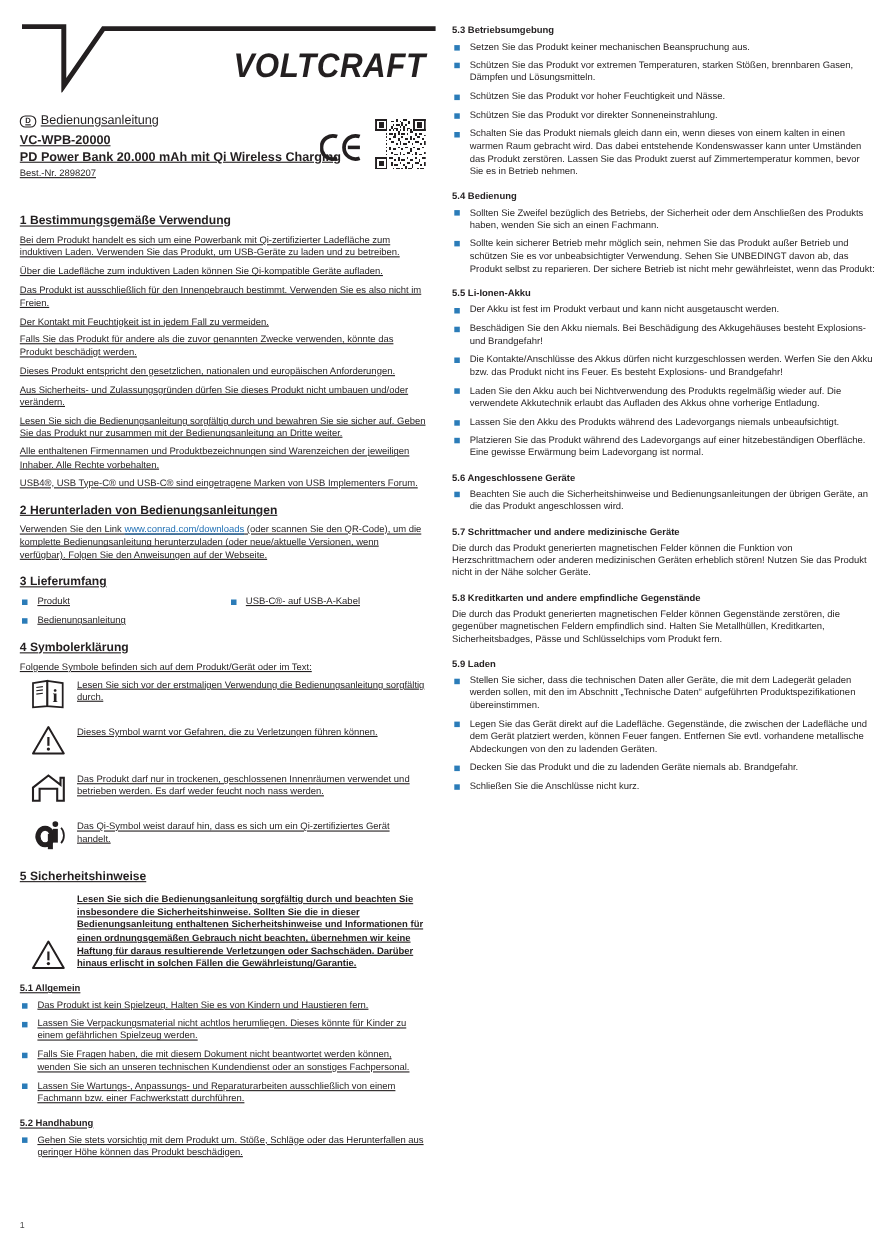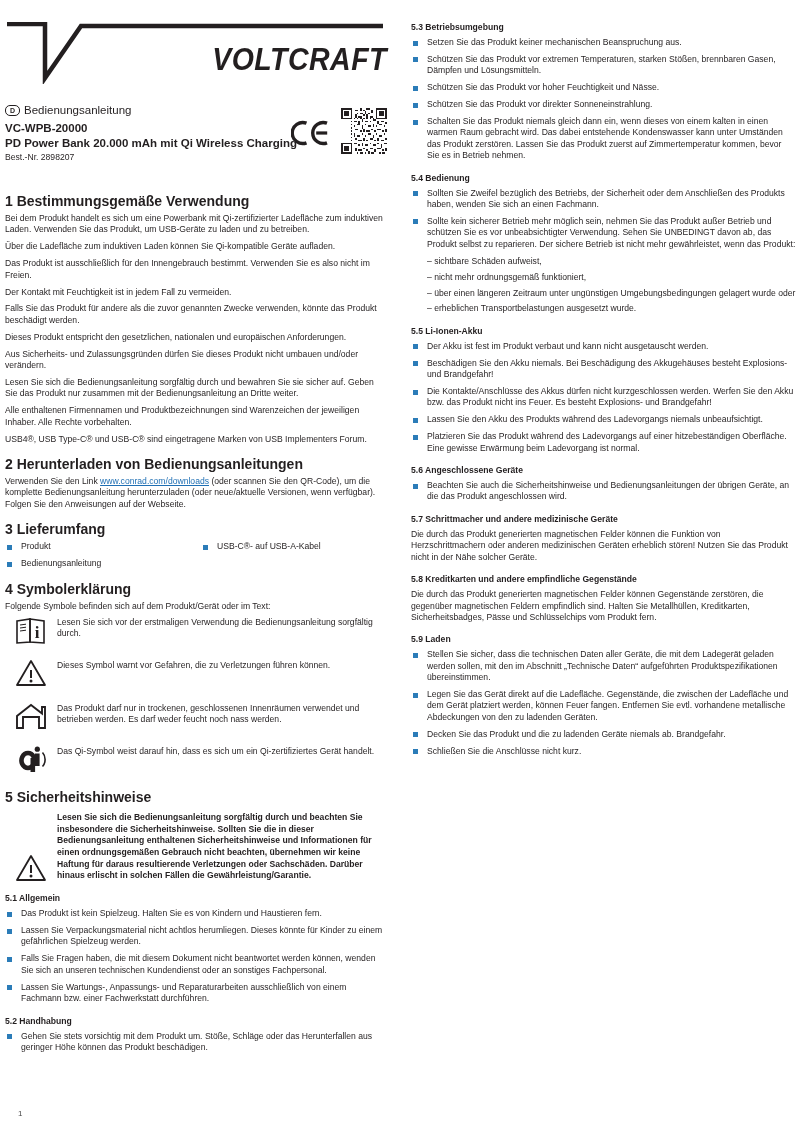--- a/index.html
+++ b/index.html
@@ -26,21 +26,21 @@
     height: 1134px;
     display: flex;
     flex-direction: row;
   }
   .col {
     width: 401px;
     box-sizing: border-box;
     padding: 22px 18px 0 18px;
     position: relative;
   }
-  .col-left { padding-left: 5px; padding-right: 14px; }
+  .col-left { padding-left: 18px; padding-right: 14px; text-decoration: underline; }
   .col-right { padding-left: 10px; padding-right: 6px; }
 
   
   .masthead {
     position: relative;
     height: 78px;
   }
   .logo-mark {
     position: absolute;
     left: 0;
@@ -102,21 +102,21 @@
     top: 4px;
     display: flex;
     align-items: center;
     gap: 12px;
   }
   .ce-mark svg { display: block; }
   .qr { display: block; }
 
   
   h2.sec {
-    font-size: 14px;
+    font-size: 11px;
     font-weight: bold;
     margin: 13px 0 5px 0;
     line-height: 13px;
   }
   h3.subsec {
     font-size: 8.6px;
     font-weight: bold;
     margin: 11px 0 4px 0;
     line-height: 11px;
   }
@@ -481,32 +481,27 @@
         <li>Schützen Sie das Produkt vor hoher Feuchtigkeit und Nässe.</li>
         <li>Schützen Sie das Produkt vor direkter Sonneneinstrahlung.</li>
         <li>Schalten Sie das Produkt niemals gleich dann ein, wenn dieses von einem kalten in einen warmen Raum gebracht wird. Das dabei entstehende Kondenswasser kann unter Umständen das Produkt zerstören. Lassen Sie das Produkt zuerst auf Zimmertemperatur kommen, bevor Sie es in Betrieb nehmen.</li>
       </ul>
 
       <h3 class="subsec">5.4 Bedienung</h3>
       <ul class="blist">
         <li>Sollten Sie Zweifel bezüglich des Betriebs, der Sicherheit oder dem Anschließen des Produkts haben, wenden Sie sich an einen Fachmann.</li>
         <li>Sollte kein sicherer Betrieb mehr möglich sein, nehmen Sie das Produkt außer Betrieb und schützen Sie es vor unbeabsichtigter Verwendung. Sehen Sie UNBEDINGT davon ab, das Produkt selbst zu reparieren. Der sichere Betrieb ist nicht mehr gewährleistet, wenn das Produkt:</li>
       </ul>
-      <ul class="dashlist">
-        <li>– sichtbare Schäden aufweist,</li>
-        <li>– nicht mehr ordnungsgemäß funktioniert,</li>
-        <li>– über einen längeren Zeitraum unter ungünstigen Umgebungsbedingungen gelagert wurde oder</li>
-        <li>– erheblichen Transportbelastungen ausgesetzt wurde.</li>
-      </ul>
 
       <h3 class="subsec">5.5 Li-Ionen-Akku</h3>
       <ul class="blist">
         <li>Der Akku ist fest im Produkt verbaut und kann nicht ausgetauscht werden.</li>
         <li>Beschädigen Sie den Akku niemals. Bei Beschädigung des Akkugehäuses besteht Explosions- und Brandgefahr!</li>
         <li>Die Kontakte/Anschlüsse des Akkus dürfen nicht kurzgeschlossen werden. Werfen Sie den Akku bzw. das Produkt nicht ins Feuer. Es besteht Explosions- und Brandgefahr!</li>
+        <li>Laden Sie den Akku auch bei Nichtverwendung des Produkts regelmäßig wieder auf. Die verwendete Akkutechnik erlaubt das Aufladen des Akkus ohne vorherige Entladung.</li>
         <li>Lassen Sie den Akku des Produkts während des Ladevorgangs niemals unbeaufsichtigt.</li>
         <li>Platzieren Sie das Produkt während des Ladevorgangs auf einer hitzebeständigen Oberfläche. Eine gewisse Erwärmung beim Ladevorgang ist normal.</li>
       </ul>
 
       <h3 class="subsec">5.6 Angeschlossene Geräte</h3>
       <ul class="blist">
         <li>Beachten Sie auch die Sicherheitshinweise und Bedienungsanleitungen der übrigen Geräte, an die das Produkt angeschlossen wird.</li>
       </ul>
 
       <h3 class="subsec">5.7 Schrittmacher und andere medizinische Geräte</h3>

